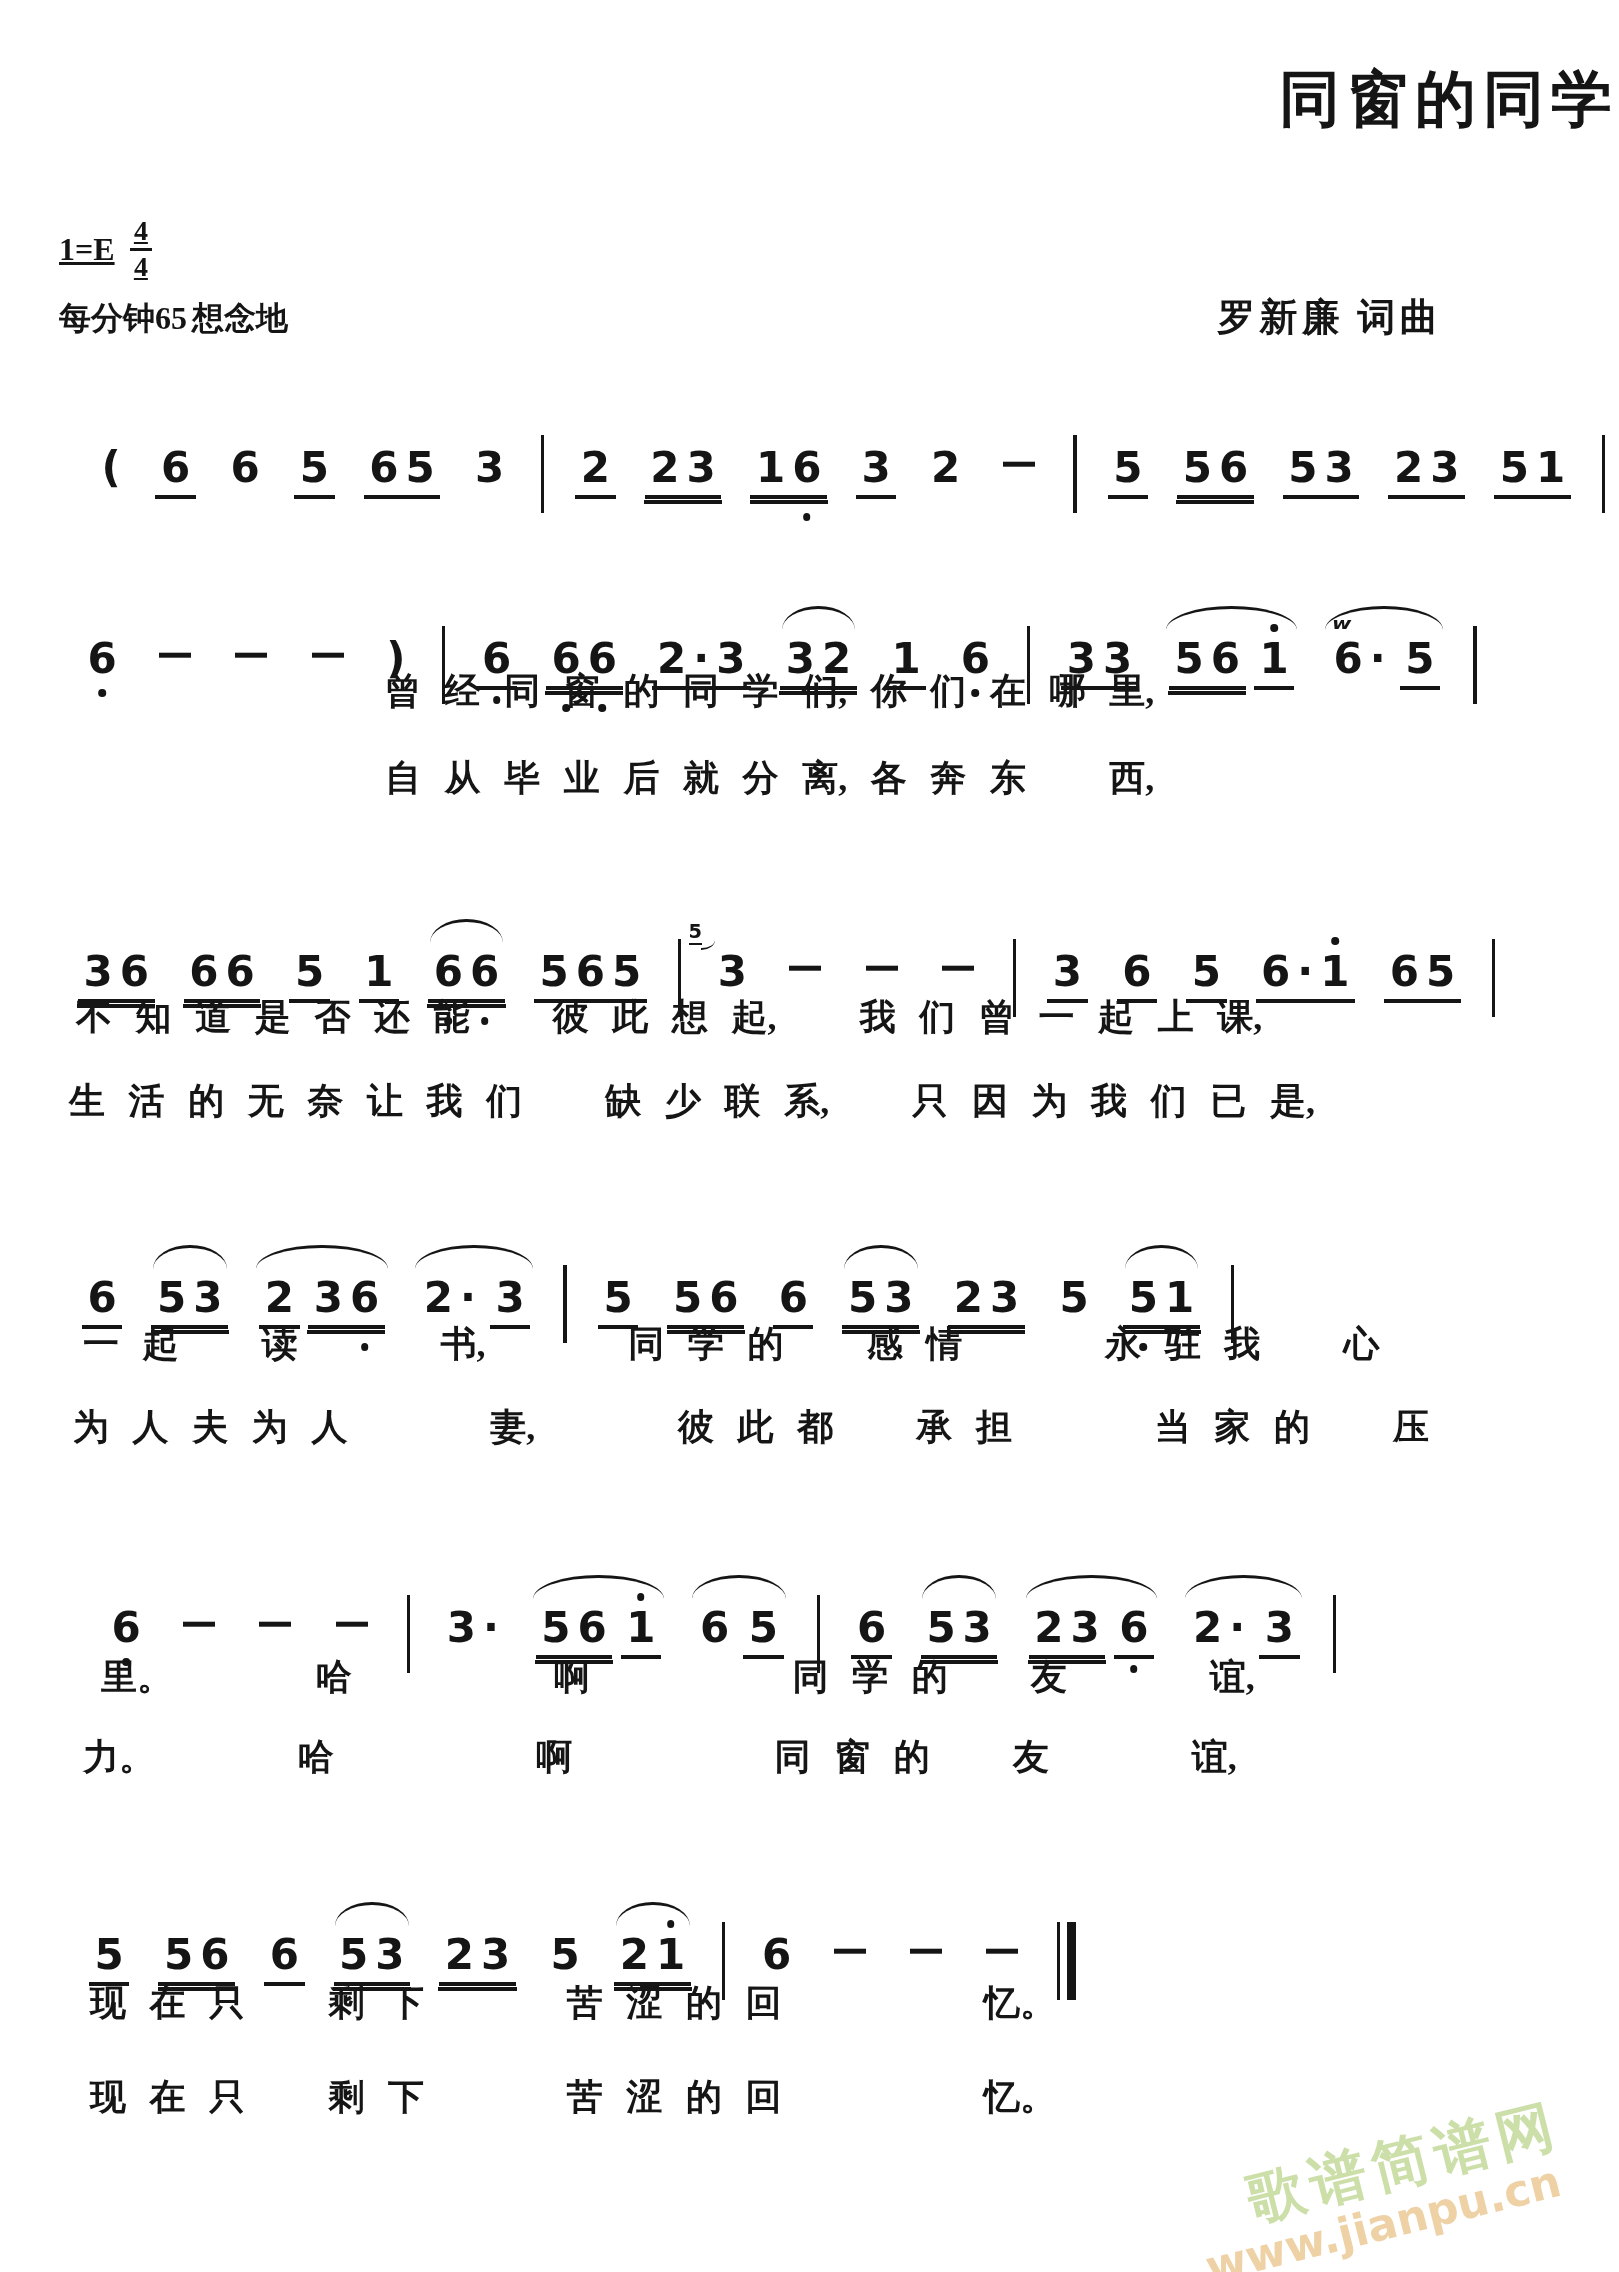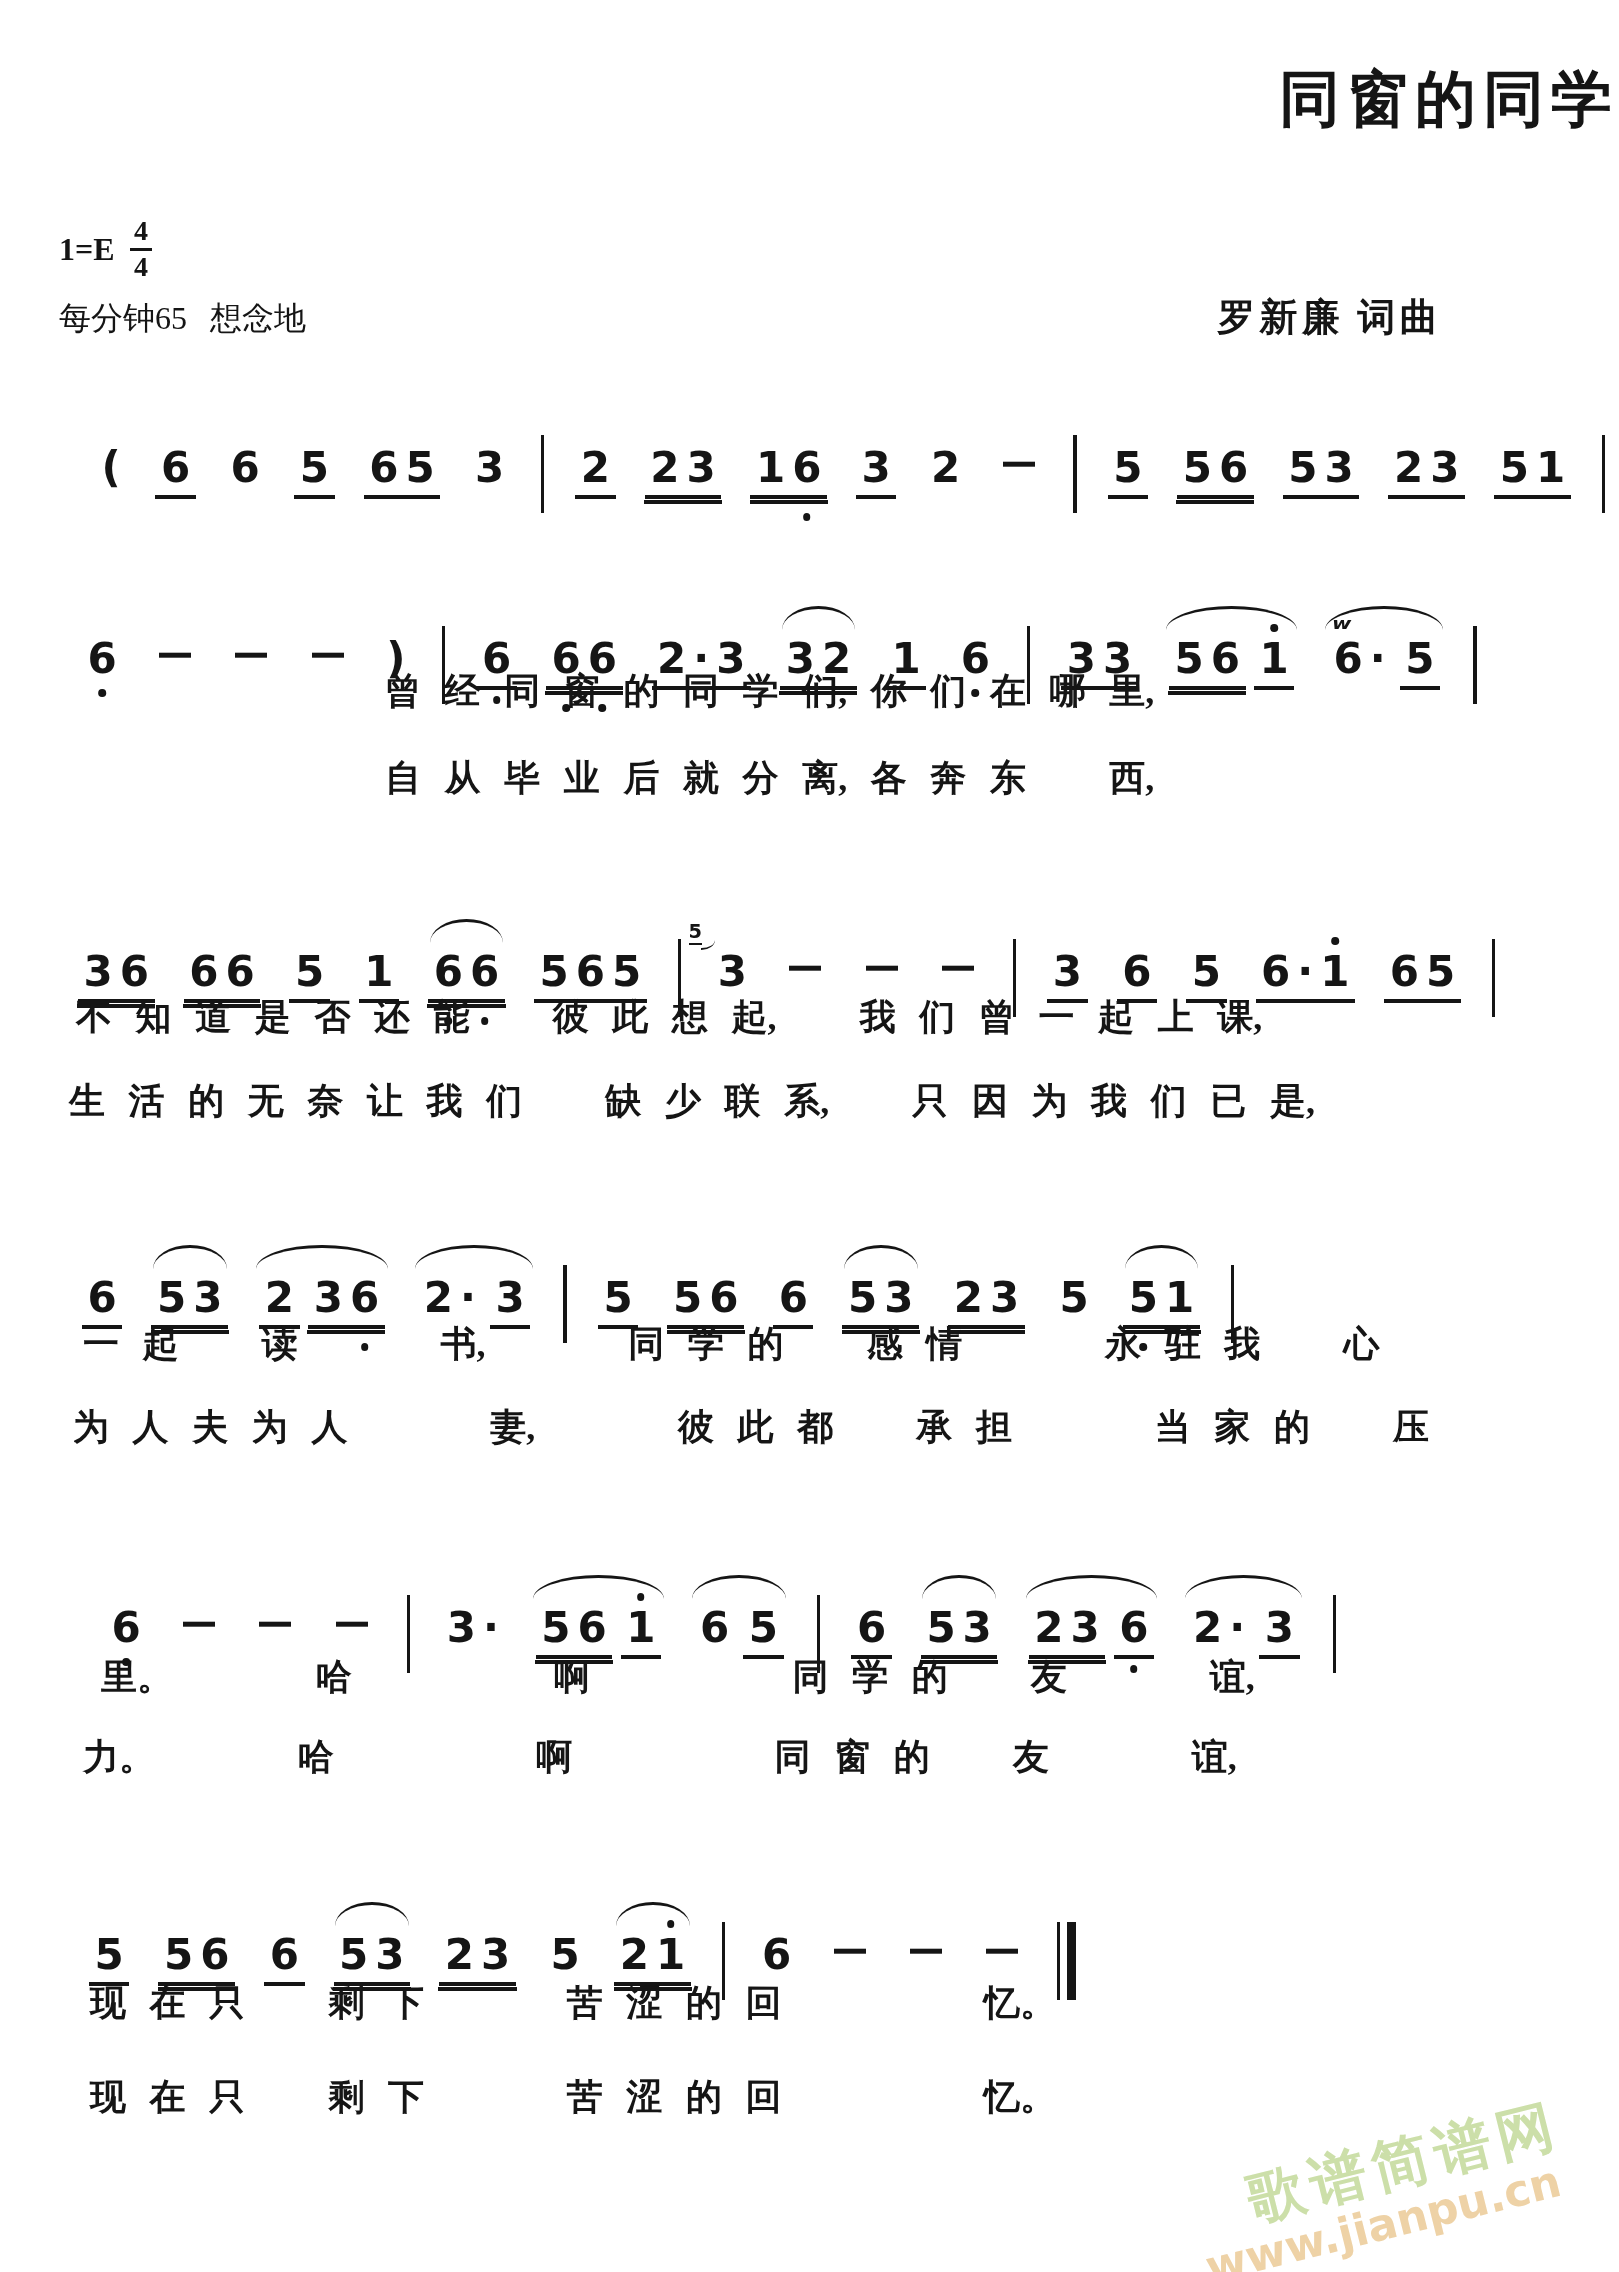--- a/index.html
+++ b/index.html
@@ -8,27 +8,27 @@
     font-family:"Liberation Serif","DejaVu Serif",serif;color:#151515;overflow:hidden;
   }
   
   .title{
     position:absolute;top:59px;left:0;width:100%;text-align:right;
     font-family:"DejaVu Sans","Liberation Sans",sans-serif;
     font-size:61px;font-weight:700;letter-spacing:7px;
   }
   .keyblock{
     position:absolute;top:217px;left:59px;display:flex;align-items:center;
-    font-family:"Liberation Serif",serif;font-size:32px;font-weight:700;
+    font-family:"Liberation Serif",serif;font-size:32px;font-weight:700;text-decoration:underline;
   }
   .frac{display:inline-flex;flex-direction:column;align-items:center;margin-left:15.3px;font-size:28px;line-height:1}
   .fbar{width:22px;height:2.8px;background:#151515;margin:2.8px 0}
   .temporow{
-    position:absolute;top:297px;left:59px;display:flex;gap:23px;
-    font-size:32px;font-weight:400;
+    position:absolute;top:297px;left:59px;display:flex;gap:5px;
+    font-size:32px;font-weight:700;
   }
   .credit{
     position:absolute;top:292px;right:177px;
     font-size:38px;font-weight:600;letter-spacing:4.2px;
   }
   
   .music-line{
     position:absolute;display:flex;align-items:baseline;gap:11px;
     font-family:"DejaVu Sans","Liberation Sans",sans-serif;
     font-size:42px;font-weight:700;padding-top:43px;white-space:nowrap;

